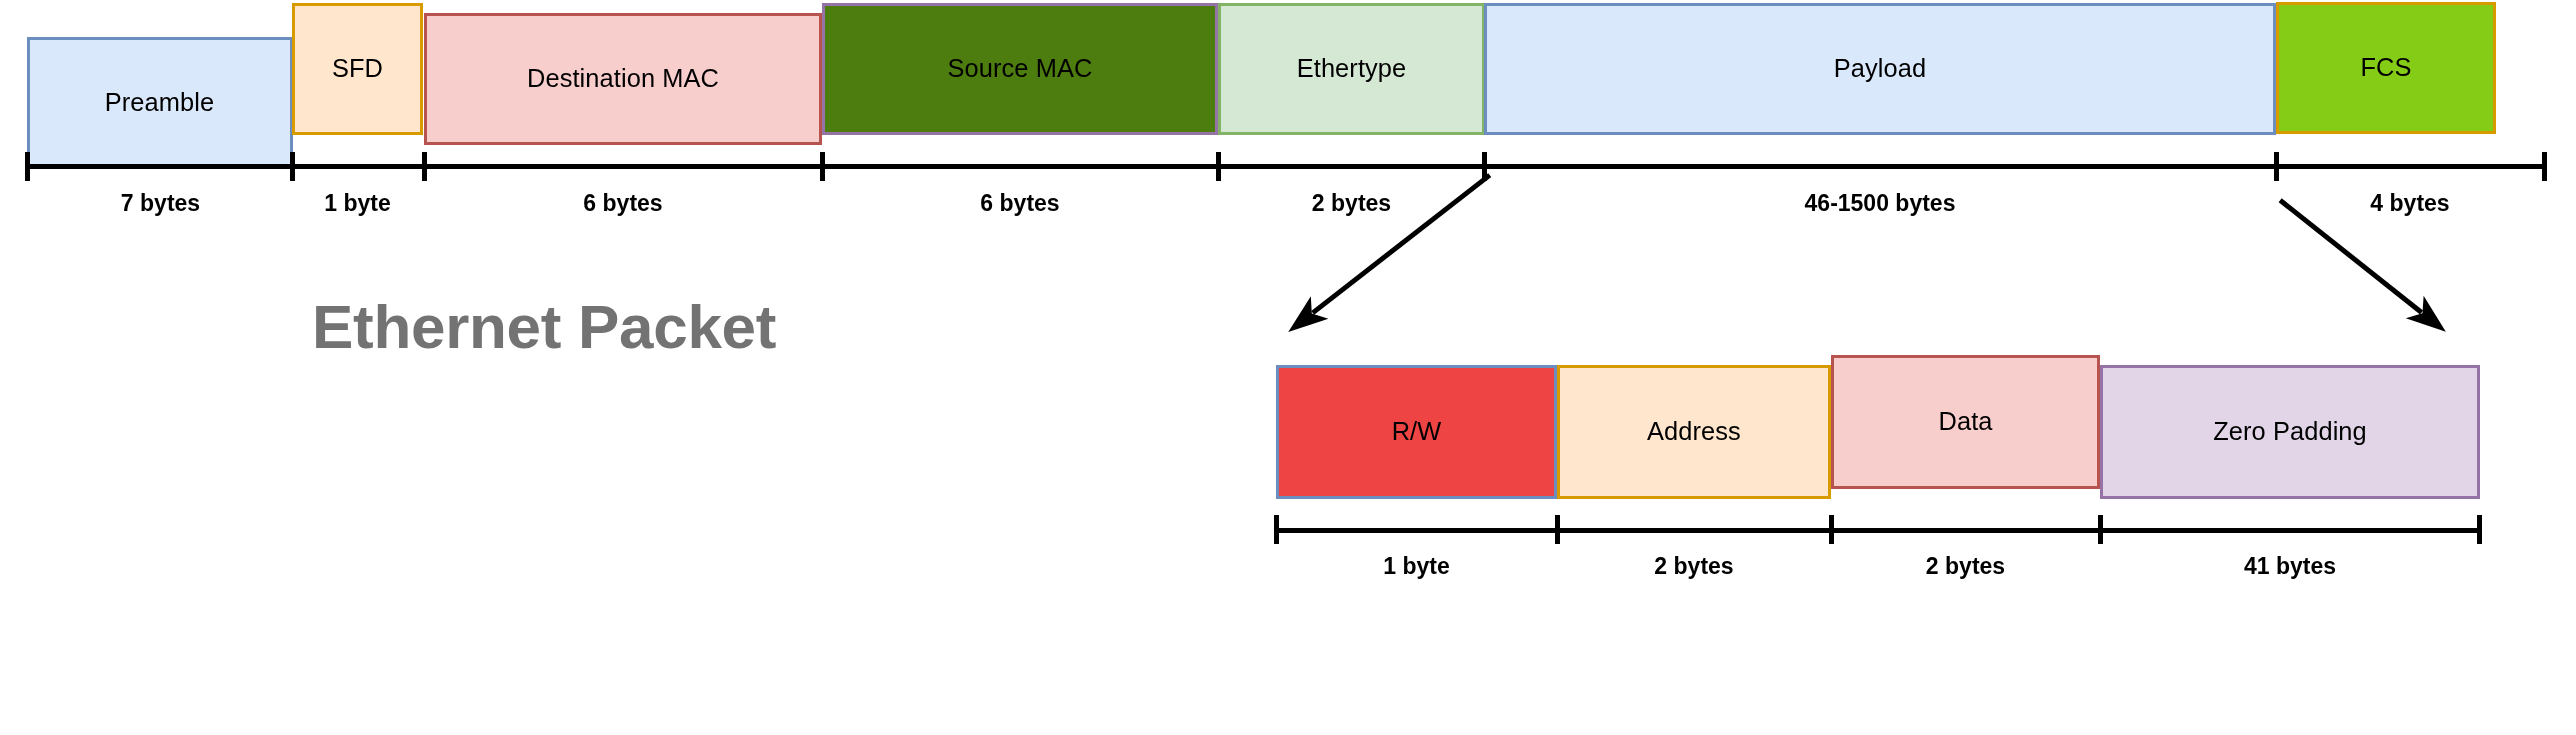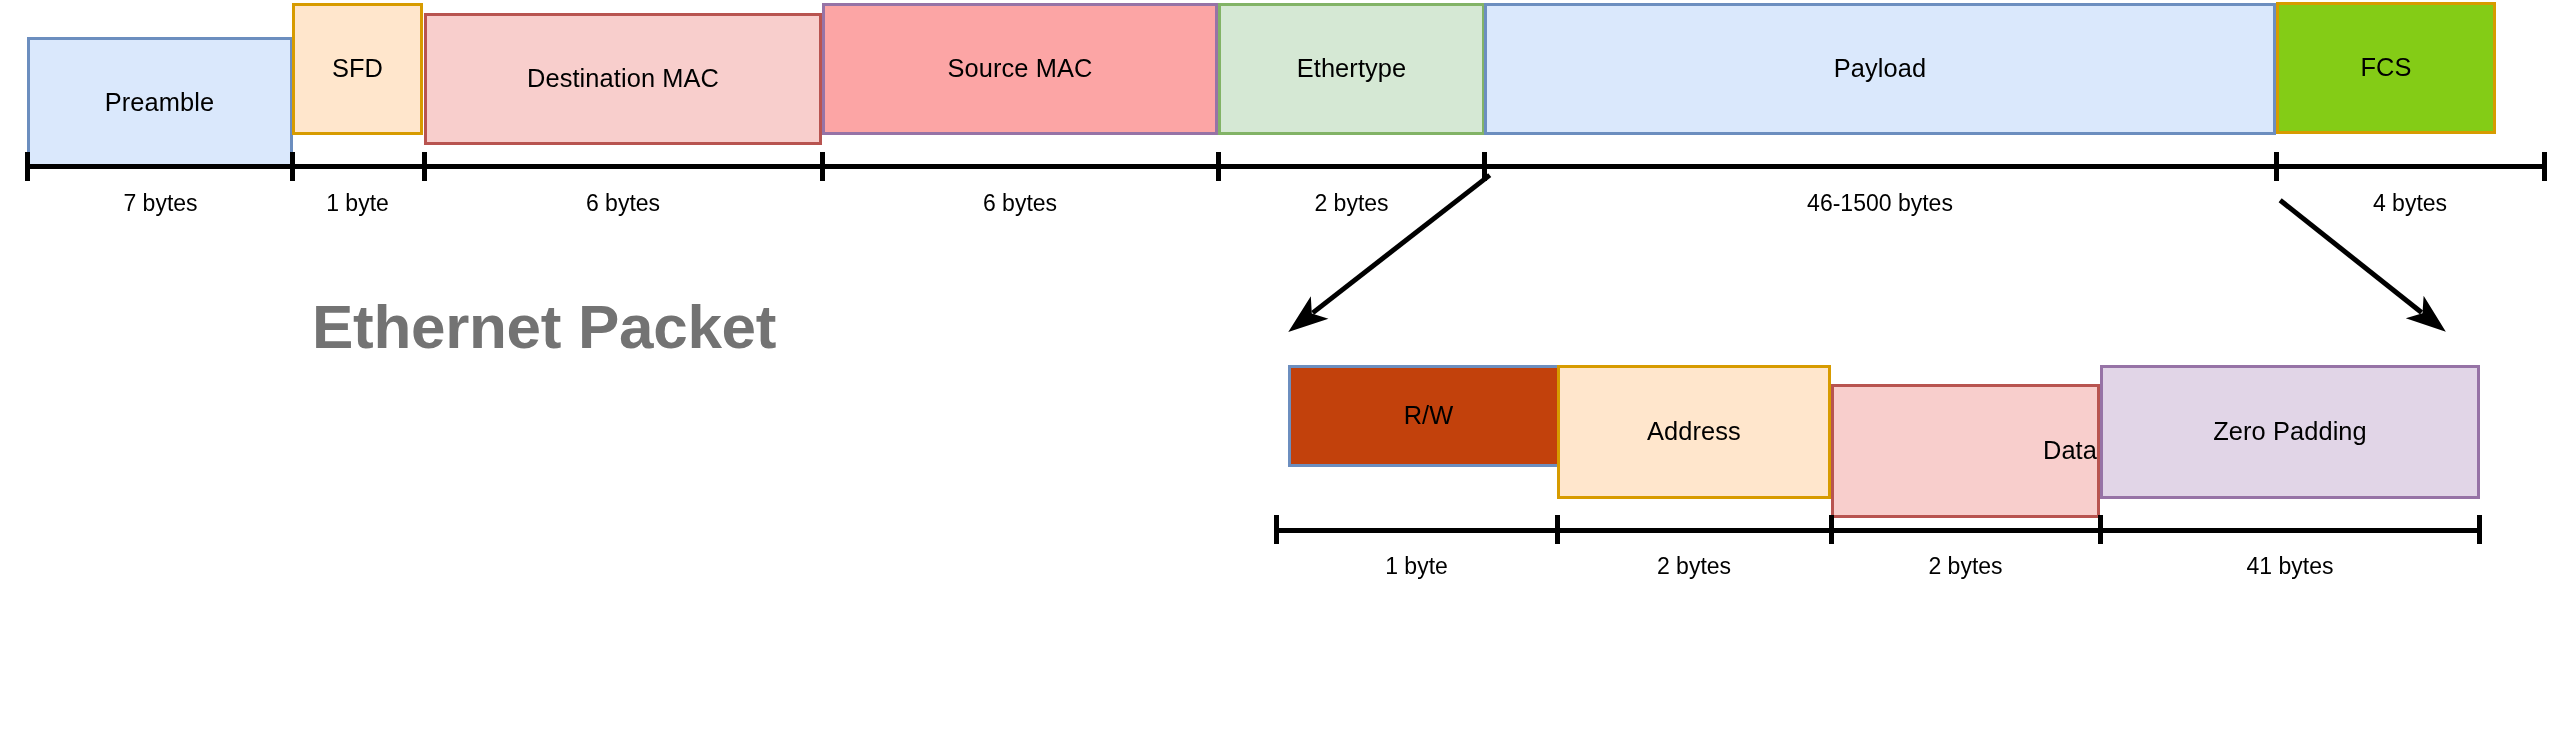--- a/index.html
+++ b/index.html
@@ -36,20 +36,21 @@
     background:#000000;
     width:5px;
   }
   .size-lbl{
     position:absolute;
     font-size:23px;
     color:#000000;
     text-align:center;
     white-space:nowrap;
     line-height:1;
+    font-weight:bold;
   }
   .title{
     position:absolute;
     font-size:62px;
     font-weight:bold;
     color:#737373;
     white-space:nowrap;
     line-height:1;
     letter-spacing:-0.3px;
   }
@@ -67,21 +68,21 @@
   <div id="eth-fields">
       <div class="field" style="left: 26.5px; top: 2.8px; width: 266px; height: 132px; background: rgb(218, 232, 252); border-color: rgb(108, 142, 191); margin-top: 34px;">
         <span class="lbl">Preamble</span>
       </div>
       <div class="field" style="left: 292px; top: 2.8px; width: 131px; height: 132px; background: rgb(255, 230, 204); border-color: rgb(215, 155, 0);">
         <span class="lbl">SFD</span>
       </div>
       <div class="field" style="left: 424px; top: 13px; width: 398px; height: 132px; background: rgb(248, 206, 204); border-color: rgb(184, 84, 80);">
         <span class="lbl">Destination MAC</span>
       </div>
-      <div class="field" style="left: 822px; top: 2.8px; width: 396px; height: 132px; background: #fca5a5; border-color: rgb(150, 115, 166);">
+      <div class="field" style="left: 822px; top: 2.8px; width: 396px; height: 132px; background: #4d7c0f; border-color: rgb(150, 115, 166);">
         <span class="lbl">Source MAC</span>
       </div>
       <div class="field" style="left: 1218px; top: 2.8px; width: 267px; height: 132px; background: rgb(213, 232, 212); border-color: rgb(130, 179, 102);">
         <span class="lbl">Ethertype</span>
       </div>
       <div class="field" style="left: 1484px; top: 2.8px; width: 792px; height: 132px; background: rgb(218, 232, 252); border-color: rgb(108, 142, 191);">
         <span class="lbl">Payload</span>
       </div>
       <div class="field" style="left: 2276px; top: 2px; width: 220px; height: 132px; background: #84cc16; border-color: rgb(215, 155, 0);">
         <span class="lbl">FCS</span>
@@ -104,27 +105,27 @@
       <div class="size-lbl" style="left: 28px; width: 265px; top: 192px;">7 bytes</div>
       <div class="size-lbl" style="left: 292px; width: 131px; top: 192px;">1 byte</div>
       <div class="size-lbl" style="left: 424px; width: 398px; top: 192px;">6 bytes</div>
       <div class="size-lbl" style="left: 822px; width: 396px; top: 192px;">6 bytes</div>
       <div class="size-lbl" style="left: 1218px; width: 267px; top: 192px;">2 bytes</div>
       <div class="size-lbl" style="left: 1484px; width: 792px; top: 192px;">46-1500 bytes</div>
       <div class="size-lbl" style="left: 2276px; width: 268px; top: 192px;">4 bytes</div>
     </div>
 
   <div id="bus-fields">
-      <div class="field" style="left: 1276px; top: 365px; width: 281px; height: 102px; background: #c2410c; border-color: rgb(108, 142, 191); margin-left: 12px;">
+      <div class="field" style="left: 1276px; top: 365px; width: 281px; height: 134px; background: #ef4444; border-color: rgb(108, 142, 191);">
         <span class="lbl">R/W</span>
       </div>
       <div class="field" style="left: 1557px; top: 365px; width: 274px; height: 134px; background: rgb(255, 230, 204); border-color: rgb(215, 155, 0);">
         <span class="lbl">Address</span>
       </div>
-      <div class="field" style="left: 1831px; top: 384px; width: 269px; height: 134px; background: rgb(248, 206, 204); border-color: rgb(184, 84, 80); justify-content: flex-end;">
+      <div class="field" style="left: 1831px; top: 355px; width: 269px; height: 134px; background: rgb(248, 206, 204); border-color: rgb(184, 84, 80);">
         <span class="lbl">Data</span>
       </div>
       <div class="field" style="left: 2100px; top: 365px; width: 380px; height: 134px; background: rgb(225, 213, 231); border-color: rgb(150, 115, 166);">
         <span class="lbl">Zero Padding</span>
       </div>
     </div>
 
   <div id="bus-ruler">
       <div class="ruler-line" style="left: 1276px; top: 528px; width: 1204px;"></div>
       <div class="tick" style="left: 1274px; top: 515px; height: 29px;"></div>

